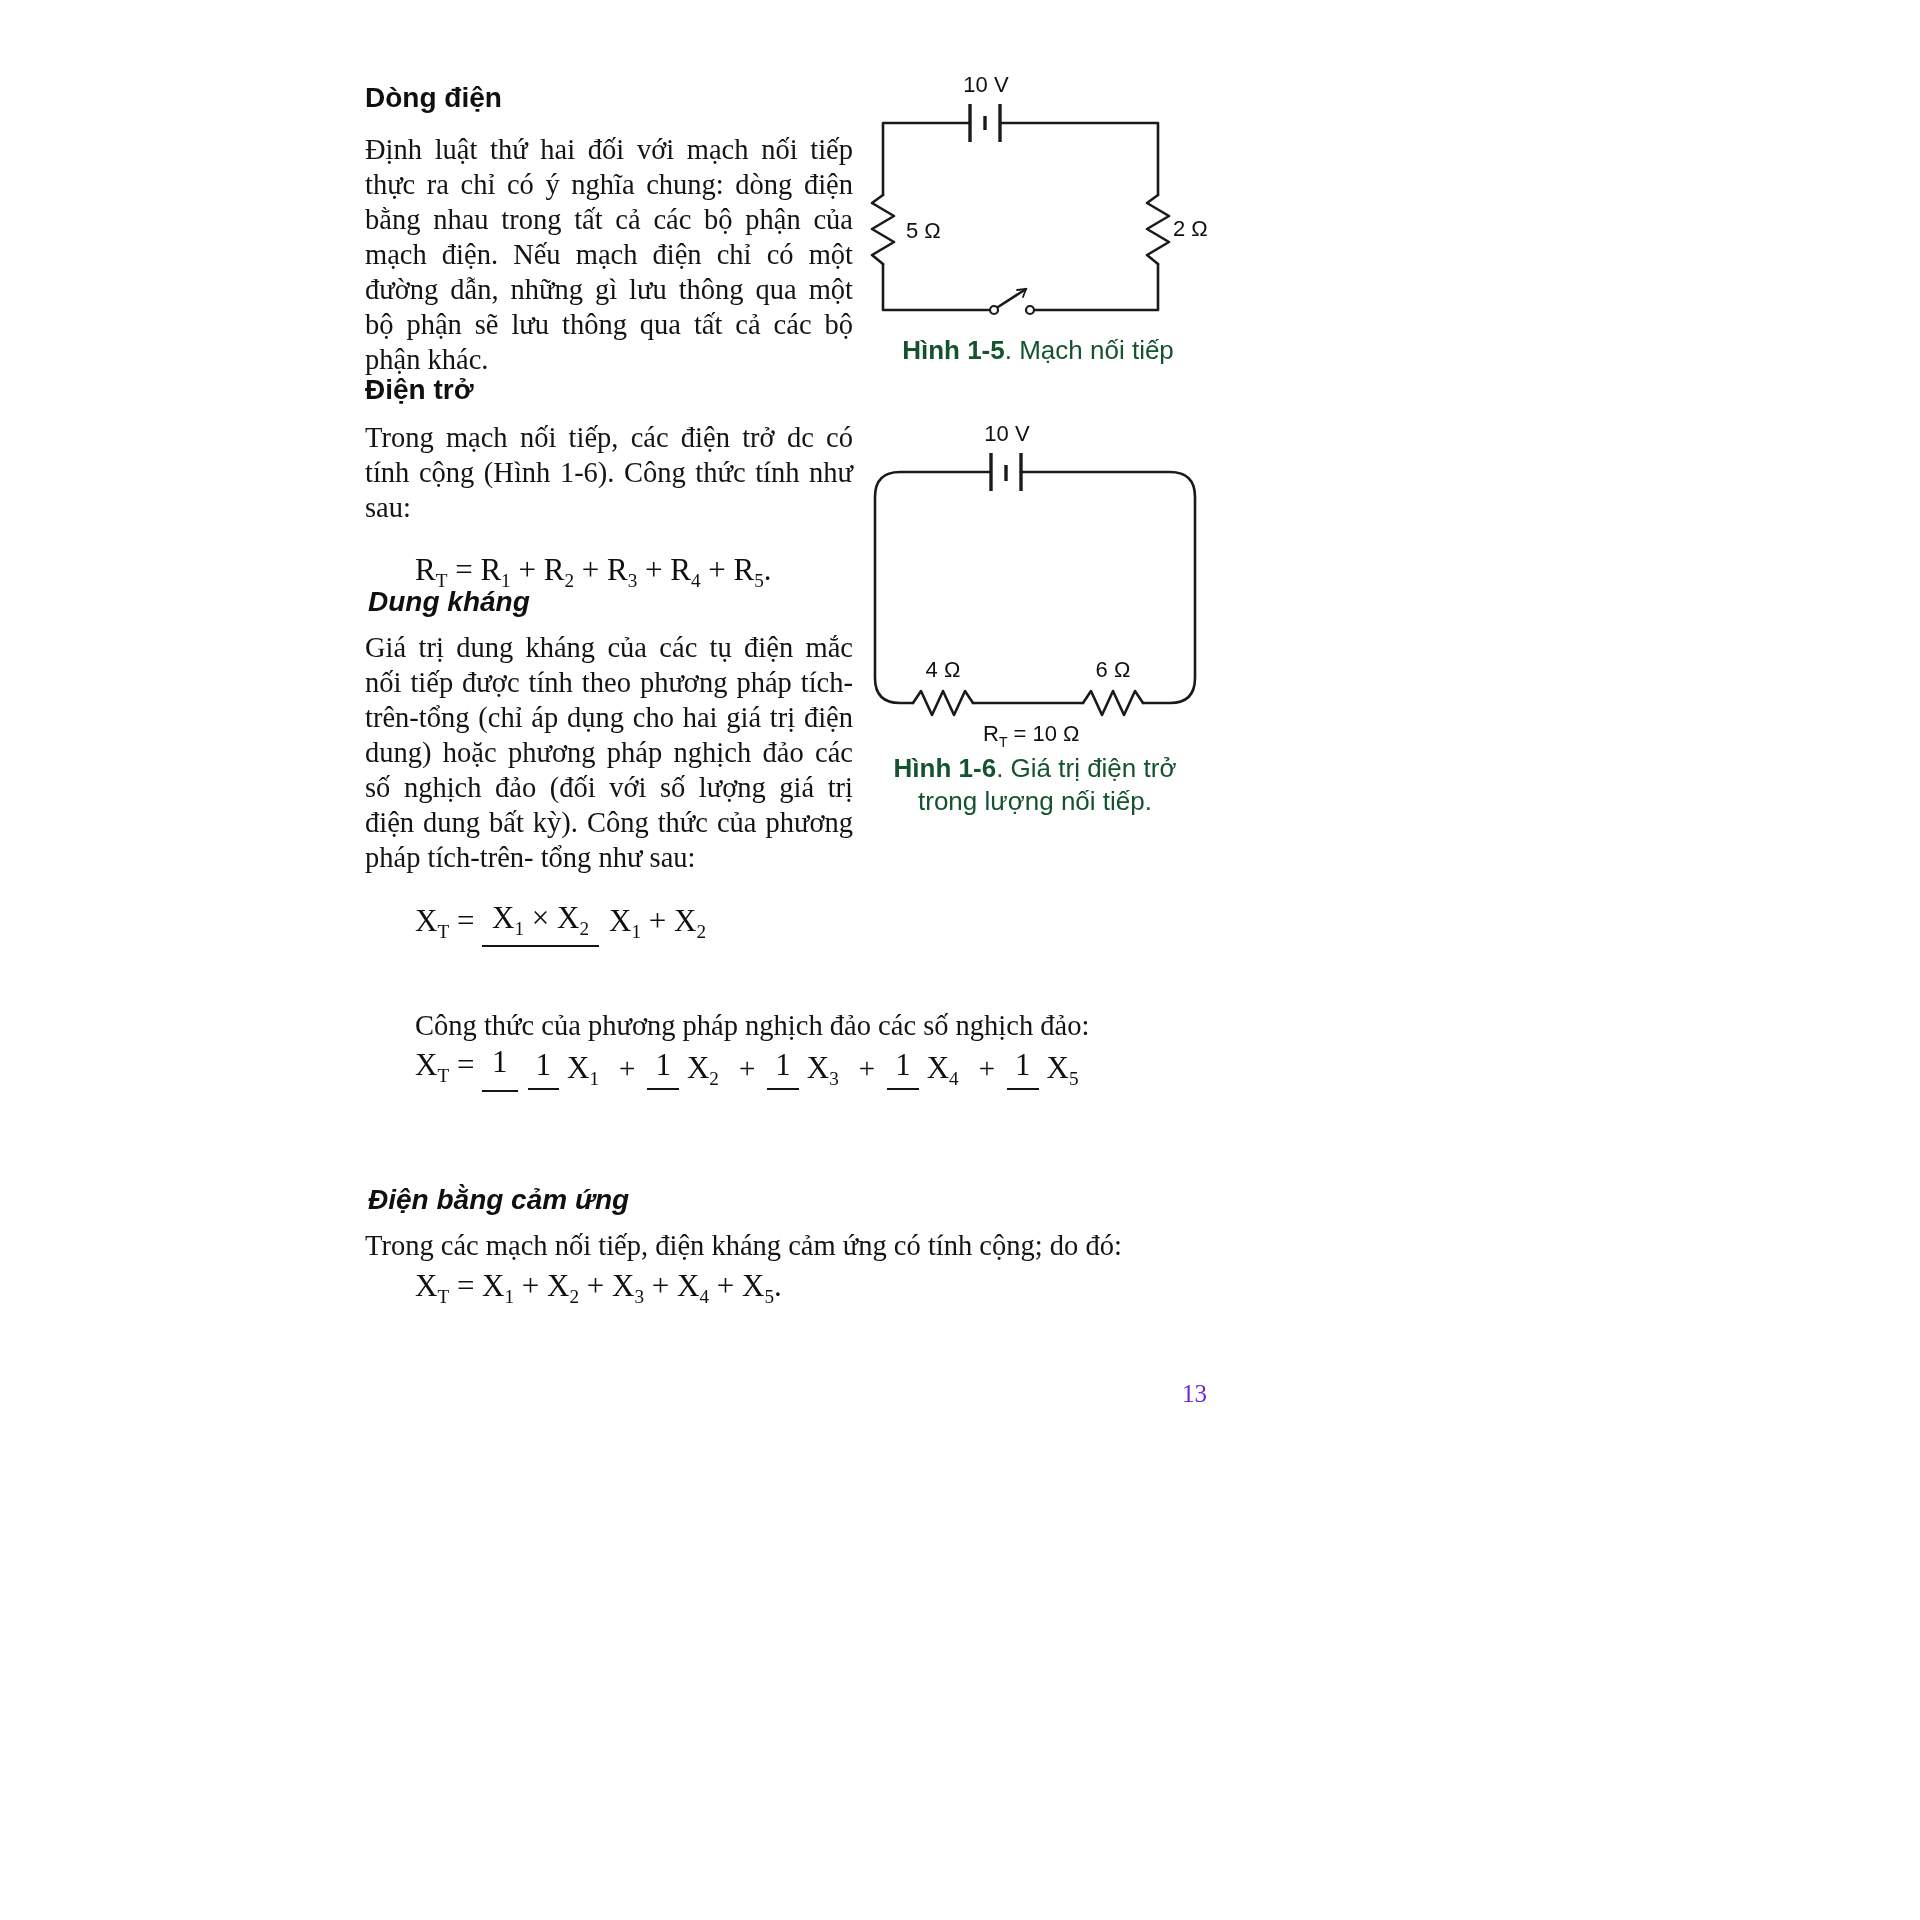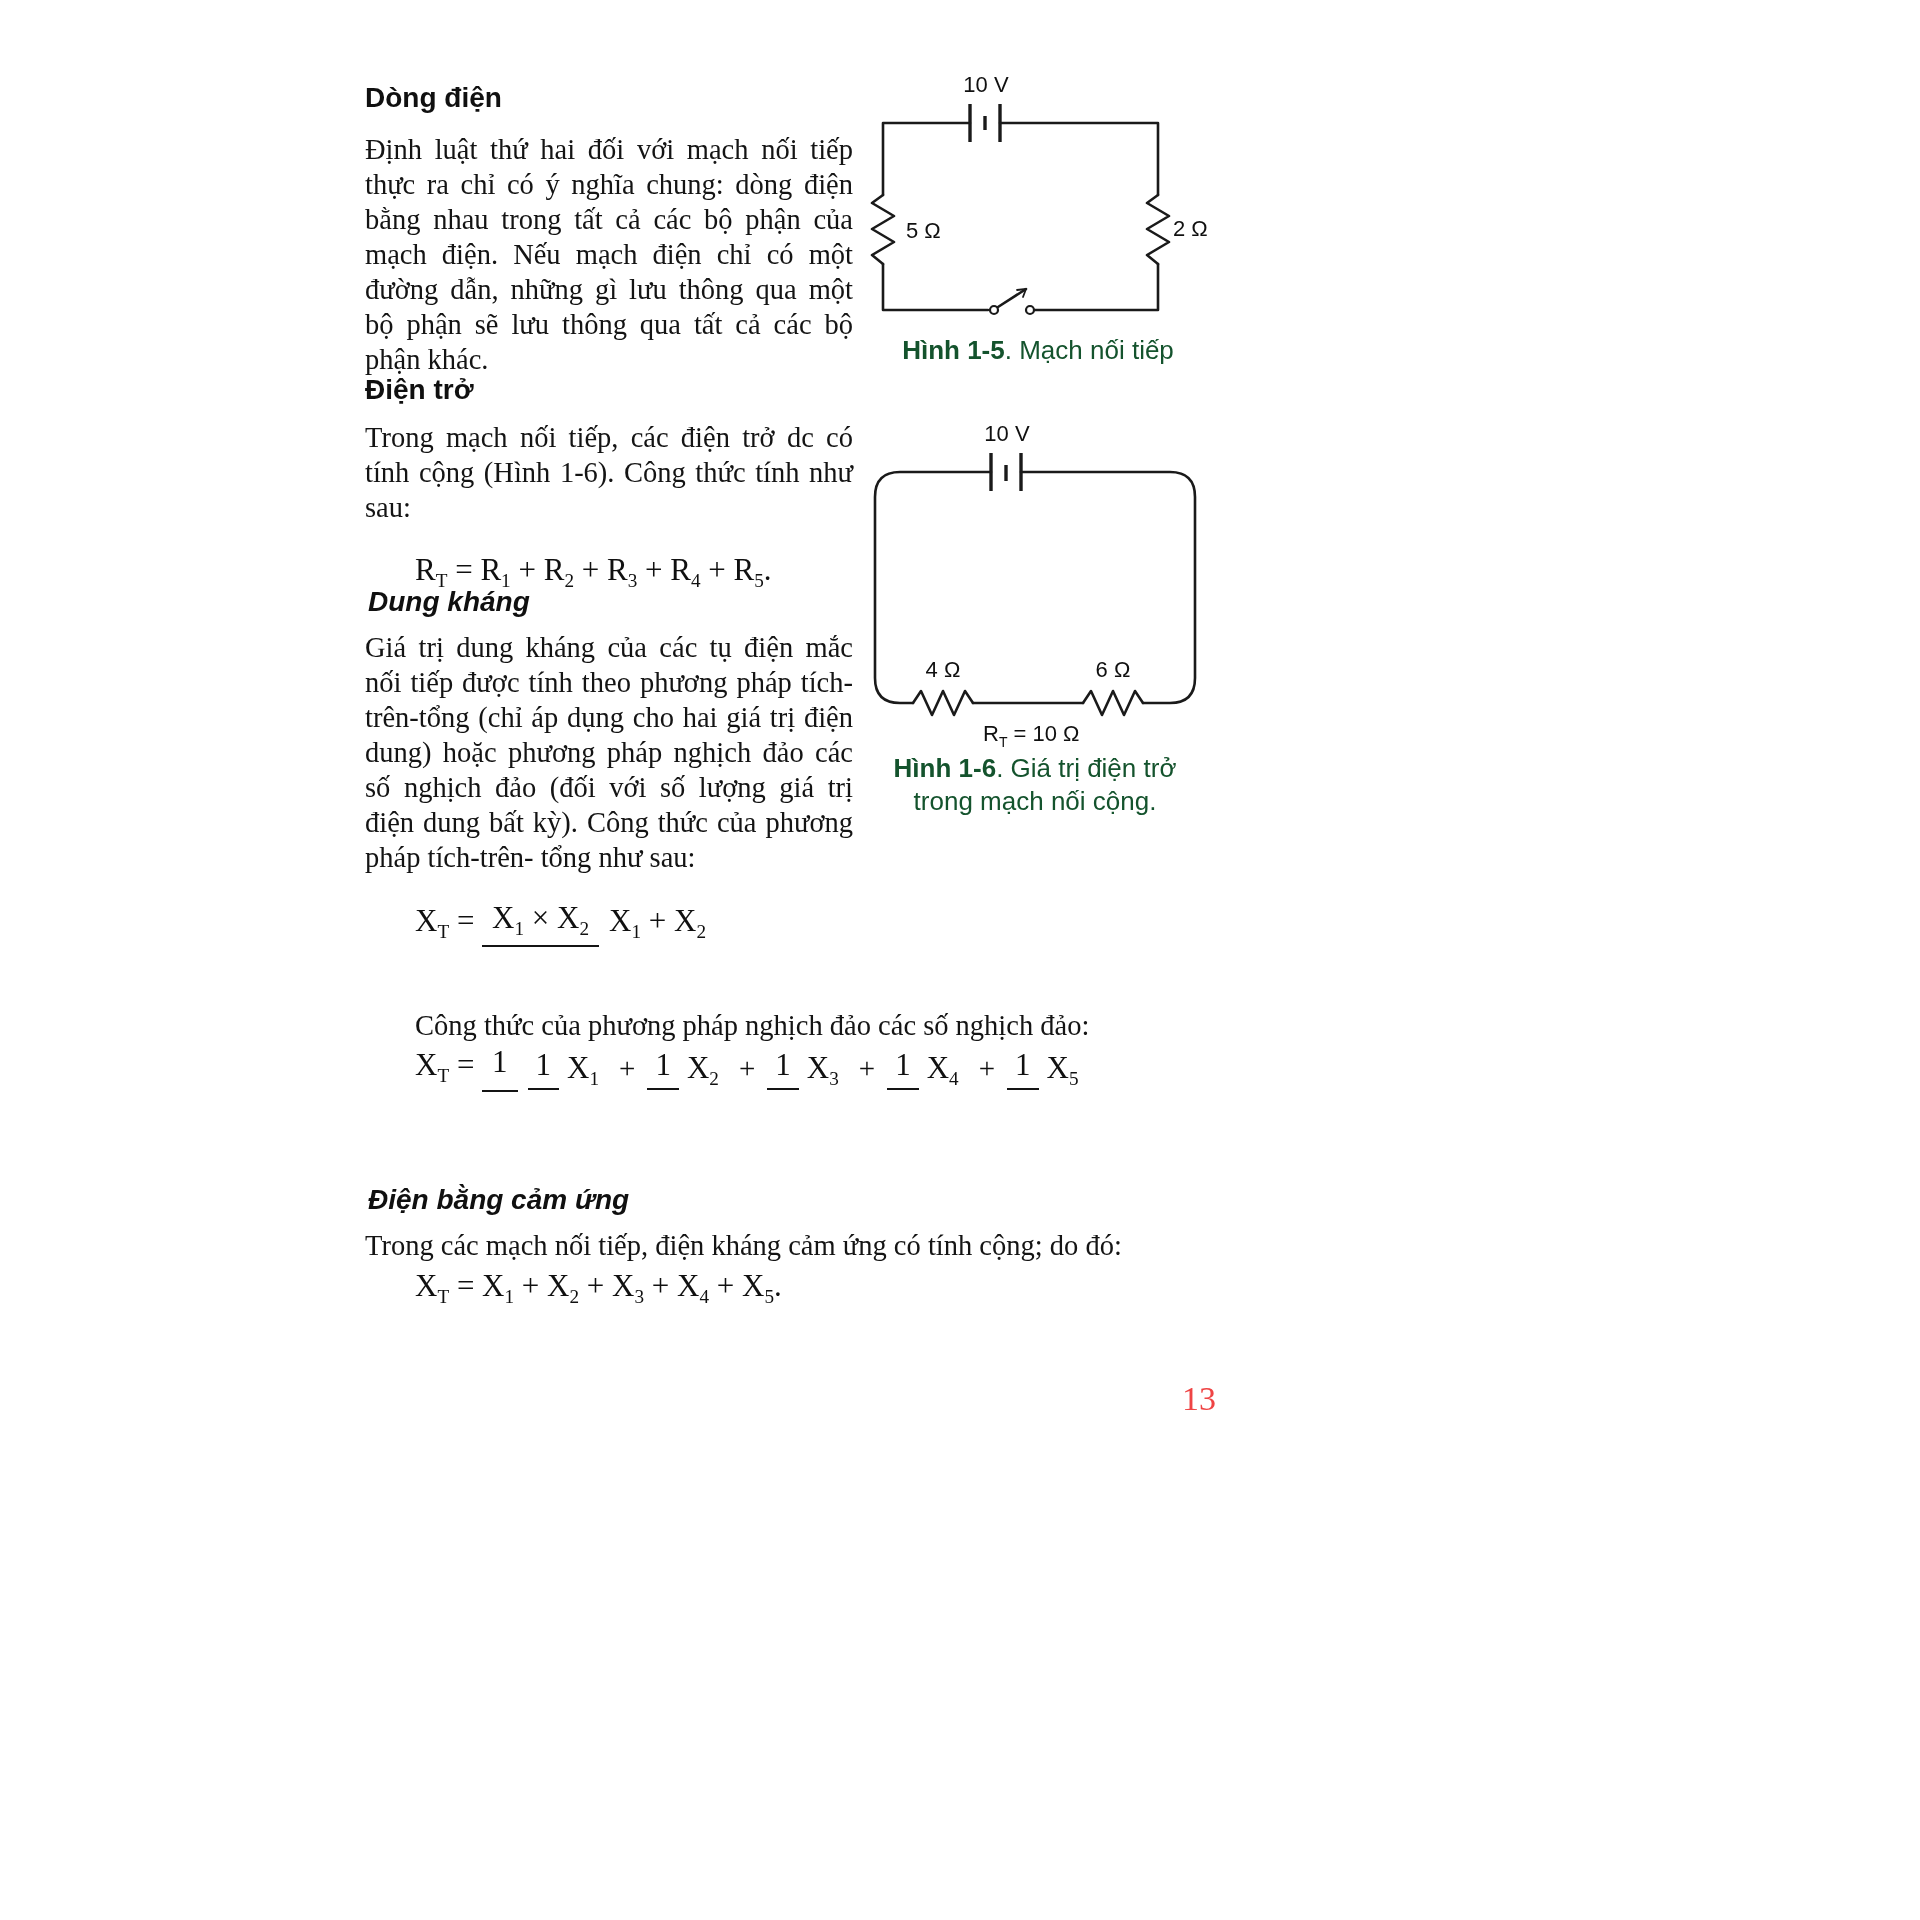--- a/index.html
+++ b/index.html
@@ -28,21 +28,21 @@
   .frac .fden { text-align:center; padding:5px 10px 2px; }
   .den-row { display:flex; align-items:center; gap:12px; padding:4px 6px 0; }
   .frac.small .fnum { border-bottom:2px solid #141414; padding:0 8px 3px; }
   .frac.small .fden { padding:3px 8px 0;text-align:right; }
   .plus { font-size:29px; }
   .caption {
     font-family:"Liberation Sans", sans-serif;
     font-size:26px; text-align:center; color:#14532d; line-height:33px;
   }
   .caption b { font-weight:bold; }
-  .page-number { font-size:34px; color:#ef4444; }
+  .page-number { font-size:25px; color:#6d28d9; }
   svg { display:block; }
   .wire { stroke:#1a1a1a; stroke-width:2.6; fill:none; stroke-linecap:round; stroke-linejoin:round; }
   .plate { stroke:#1a1a1a; stroke-width:3.4; fill:none; stroke-linecap:butt; }
   .node { fill:#ffffff; stroke:#1a1a1a; stroke-width:2.2; }
   .svg-label { font-family:"Liberation Sans", sans-serif; font-size:22px; fill:#101010; }
   .svg-sub { font-size:14px; }
 </style>
 </head>
 <body>
 
@@ -161,14 +161,14 @@
   <polyline class="wire" points="228,288 236,276 247,300 258,276 269,300 280,276 288,288"></polyline>
   <text x="88" y="262" text-anchor="middle" class="svg-label">4 Ω</text>
   <text x="258" y="262" text-anchor="middle" class="svg-label">6 Ω</text>
   <text x="128" y="326" class="svg-label"><tspan>R</tspan><tspan class="svg-sub" dy="6">T</tspan><tspan dy="-6"> = 10 Ω</tspan></text>
 </svg>
 
 <div class="abs caption" style="left:850px; top:752px; width:370px;">
   <div>
     <b>Hình 1-6</b><span>. Giá trị điện trở</span>
   </div>
-  <div>trong mạch nối cộng.</div>
+  <div>trong lượng nối tiếp.</div>
 </div>
 
 </body></html>

